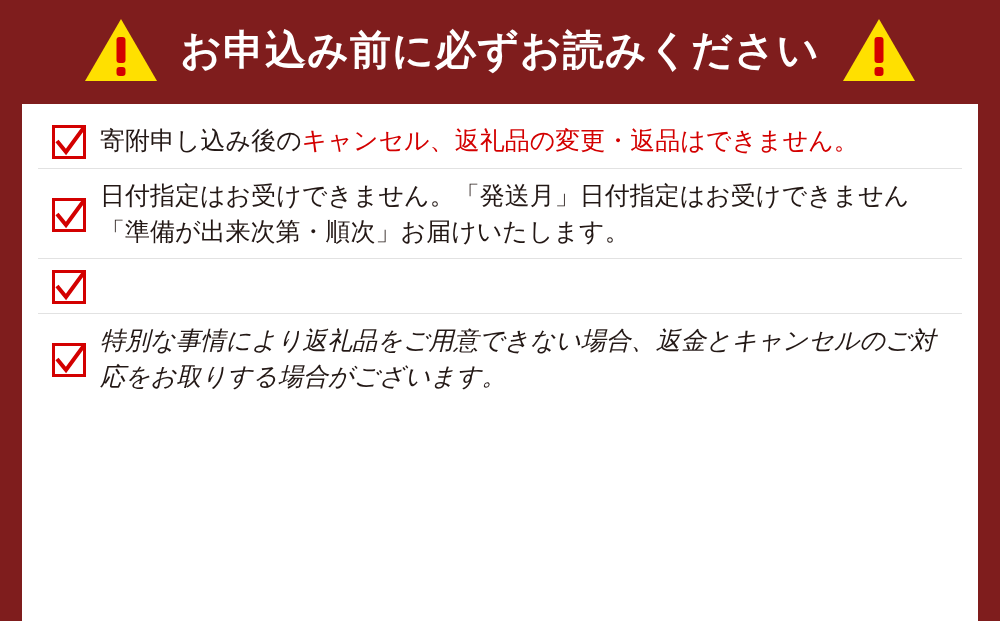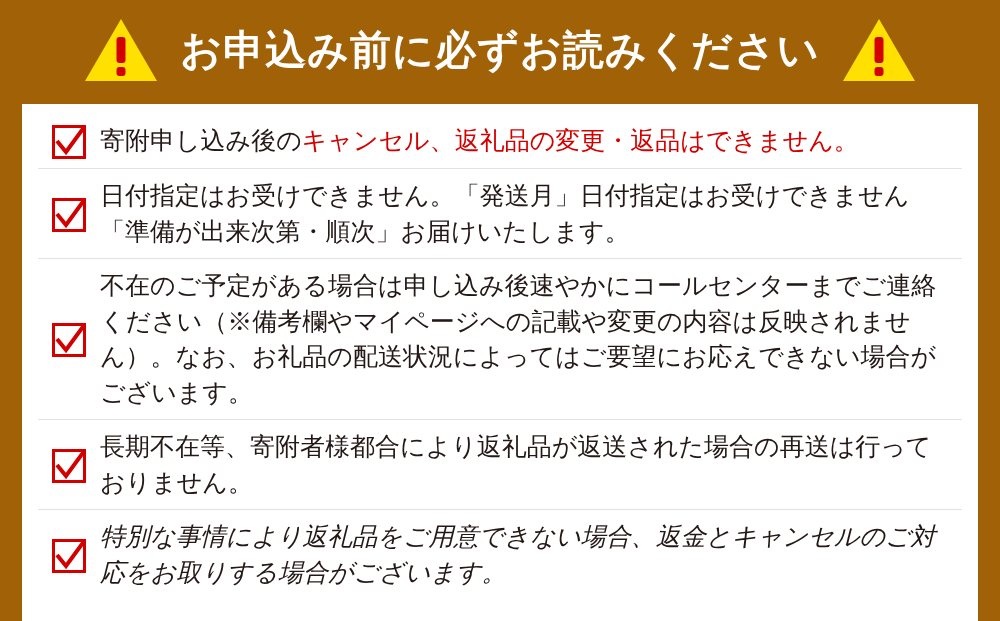--- a/index.html
+++ b/index.html
@@ -10,21 +10,21 @@
     width: 1000px;
     height: 621px;
     background: #d30000;
     font-family: "Liberation Sans", sans-serif;
     overflow: hidden;
   }
   .page {
     position: relative;
     width: 1000px;
     height: 621px;
-    background: #a16207;
+    background: #7f1d1d;
     box-sizing: border-box;
   }
 
   
   .header {
     height: 100px;
     display: flex;
     align-items: center;
     justify-content: center;
     gap: 22px;
@@ -156,34 +156,22 @@
 
     <div class="row">
       <div class="check-cell">
         <span class="checkbox">
           <svg width="34" height="34" viewBox="0 0 34 34">
             <rect x="1.5" y="1.5" width="31" height="31" fill="#ffffff" stroke="#d30000" stroke-width="3"></rect>
             <polyline points="5,16 14,27 33,1" fill="none" stroke="#d30000" stroke-width="4"></polyline>
           </svg>
         </span>
       </div>
-      <div class="text-cell"><span class="dark">不在のご予定がある場合は申し込み後速やかにコールセンターまでご連絡ください（※備考欄やマイページへの記載や変更の内容は反映されません）。なお、お礼品の配送状況によってはご要望にお応えできない場合がございます。</span></div>
     </div>
 
-    <div class="row">
-      <div class="check-cell">
-        <span class="checkbox">
-          <svg width="34" height="34" viewBox="0 0 34 34">
-            <rect x="1.5" y="1.5" width="31" height="31" fill="#ffffff" stroke="#d30000" stroke-width="3"></rect>
-            <polyline points="5,16 14,27 33,1" fill="none" stroke="#d30000" stroke-width="4"></polyline>
-          </svg>
-        </span>
-      </div>
-      <div class="text-cell"><span class="dark">長期不在等、寄附者様都合により返礼品が返送された場合の再送は行っておりません。</span></div>
-    </div>
 
     <div class="row">
       <div class="check-cell">
         <span class="checkbox">
           <svg width="34" height="34" viewBox="0 0 34 34">
             <rect x="1.5" y="1.5" width="31" height="31" fill="#ffffff" stroke="#d30000" stroke-width="3"></rect>
             <polyline points="5,16 14,27 33,1" fill="none" stroke="#d30000" stroke-width="4"></polyline>
           </svg>
         </span>
       </div>

